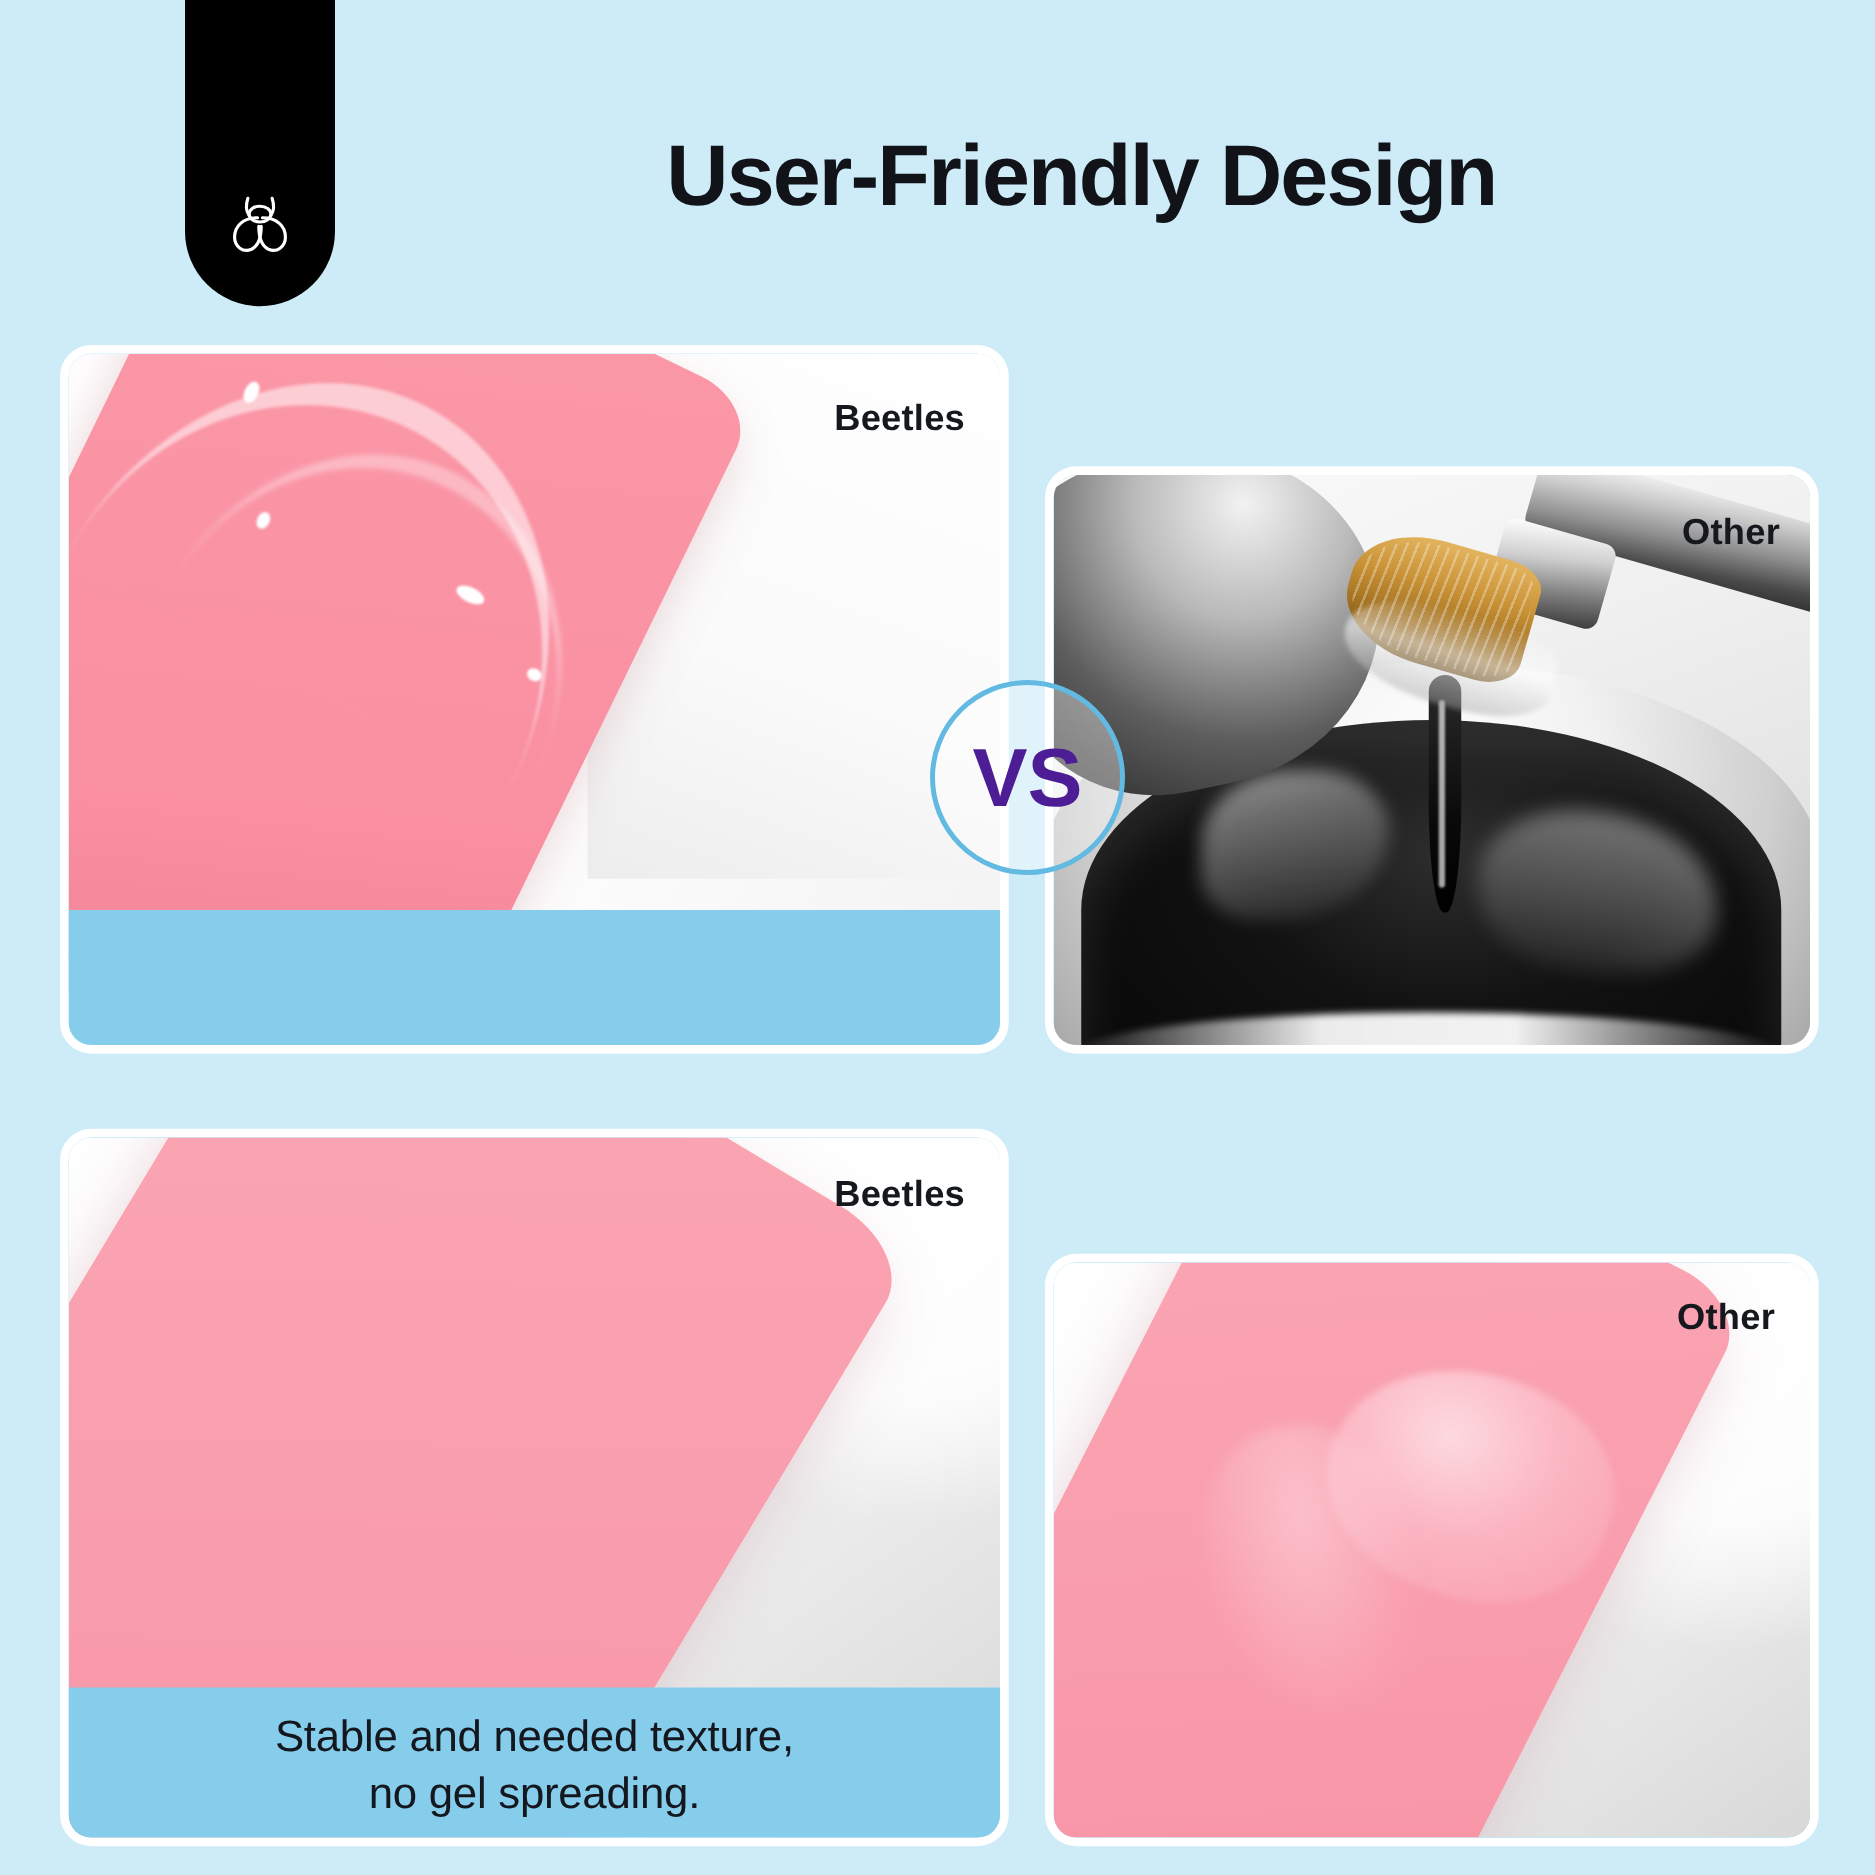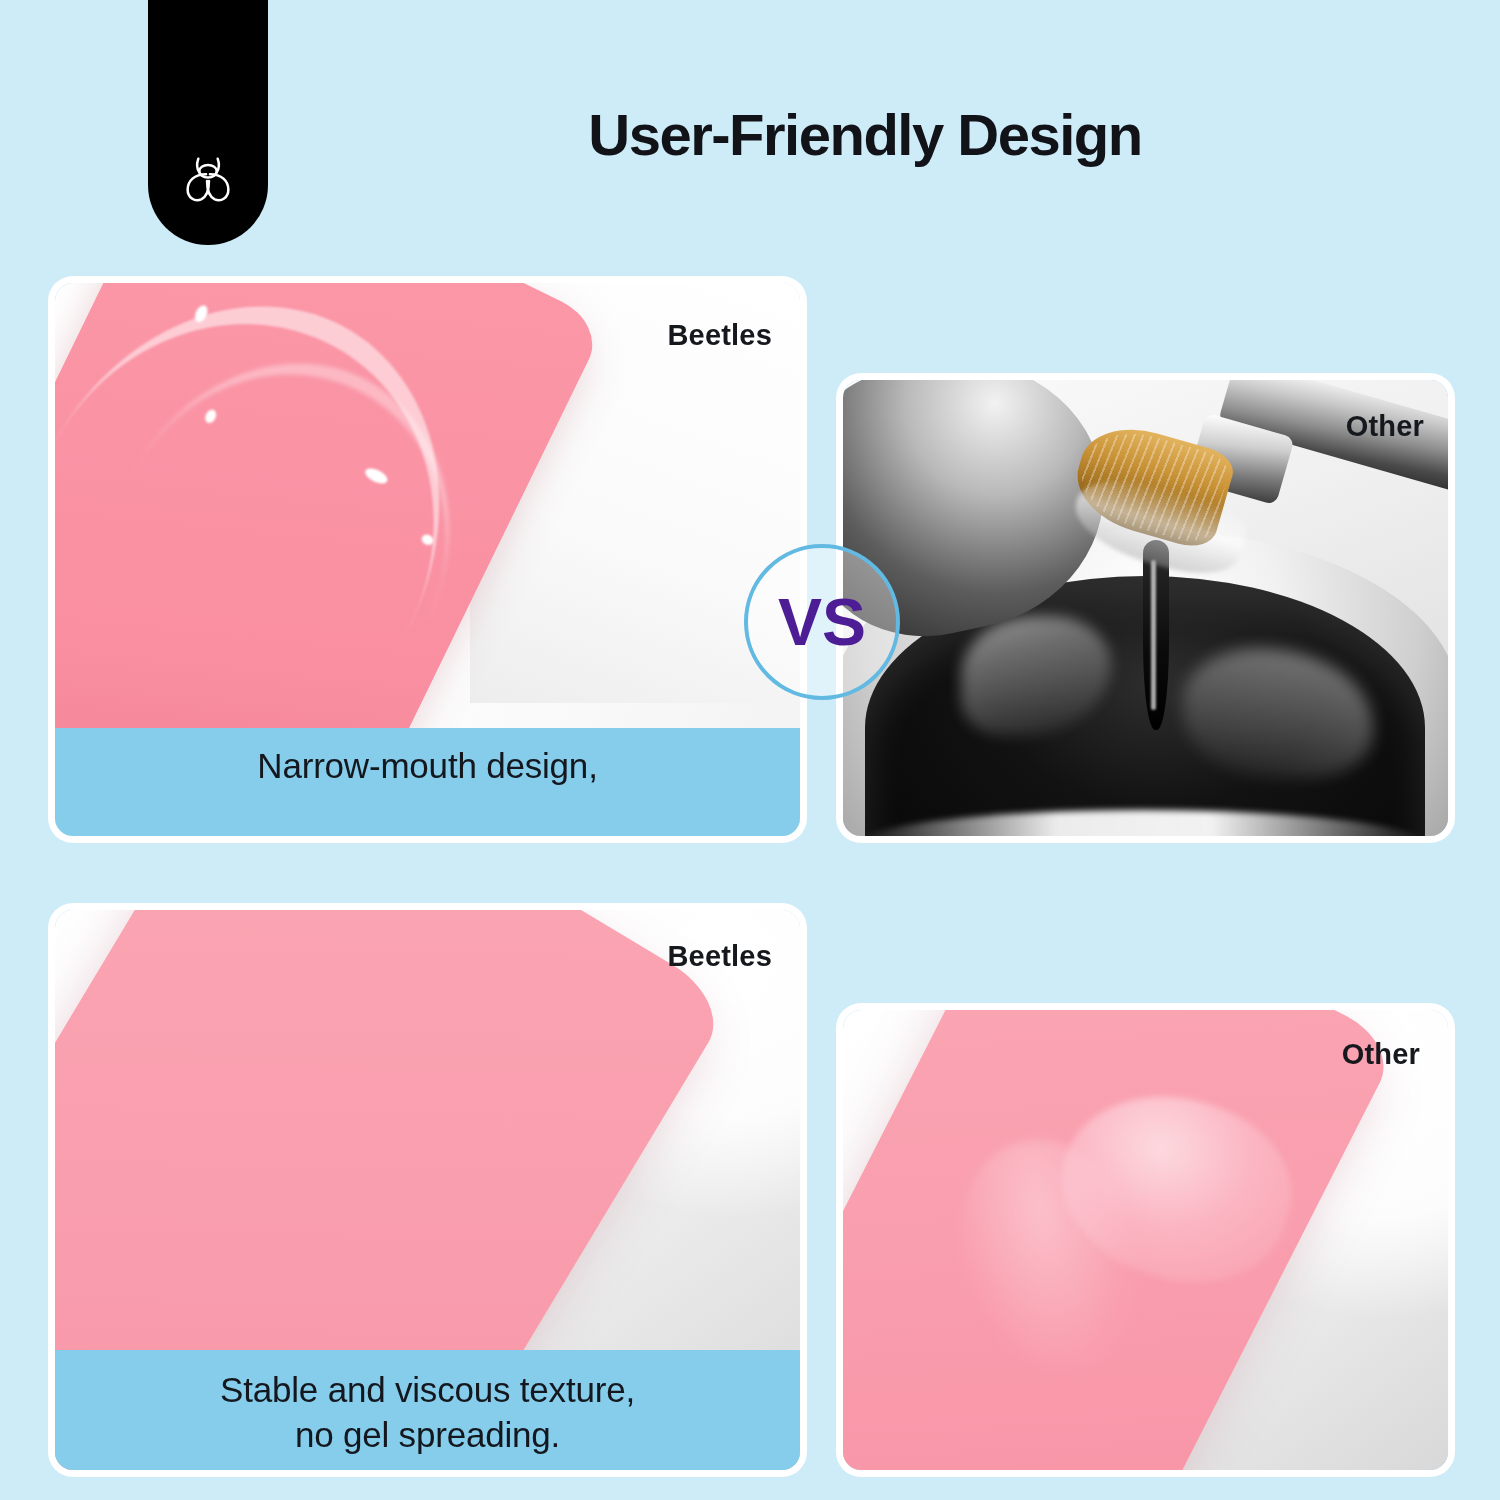--- a/index.html
+++ b/index.html
@@ -38,21 +38,21 @@
     transform: translateX(-50%);
     width: 62px;
     height: 62px;
   }
   #page-title {
     position: absolute;
     left: 300px;
     top: 106px;
     width: 1130px;
     text-align: center;
-    font-size: 58px;
+    font-size: 69px;
     line-height: 1;
     font-weight: 700;
     letter-spacing: -1.5px;
     color: #111318;
     font-family: "Liberation Sans", sans-serif;
   }
 
   
   .row {
     position: absolute;
@@ -347,21 +347,20 @@
         <div class="s1-spec" style="left:96px; top:160px; width:11px; height:18px;"></div>
         <div class="s1-spec" style="left:150px; top:250px; width:10px; height:14px;"></div>
         <div class="s1-spec" style="left:318px; top:232px; width:24px; height:12px;"></div>
         <div class="s1-spec" style="left:398px; top:268px; width:12px; height:10px;"></div>
       </div>
       <div class="s1-bottle"></div>
 
     </div>
     <div class="corner-label" id="label-1-main">Beetles</div>
     <div class="caption" id="caption-1">
-      <div>Narrow-mouth design,</div>
     </div>
   </div>
 
   <div class="panel" id="panel-1-other">
     <div class="photo scene2">
       <div class="s2-pot-outer"></div>
       <div class="s2-pot-inner"></div>
       <div class="s2-gel-shine-a"></div>
       <div class="s2-gel-shine-b"></div>
       <div class="s2-rimlight"></div>
@@ -384,21 +383,21 @@
 
   <div class="panel" id="panel-2-main">
     <div class="photo scene-nail">
       <div class="soft-white"></div>
 
       <div class="n-nail" id="n3-nail"></div>
 
     </div>
     <div class="corner-label" id="label-2-main">Beetles</div>
     <div class="caption" id="caption-2">
-      <div>Stable and viscous texture,</div>
+      <div>Stable and needed texture,</div>
       <div>no gel spreading.</div>
     </div>
   </div>
 
   <div class="panel" id="panel-2-other">
     <div class="photo scene-nail">
       <div class="soft-white"></div>
 
       <div class="n-nail" id="n4-nail"></div>
       <div class="n-gel-blob" id="n4-blob2"></div>

